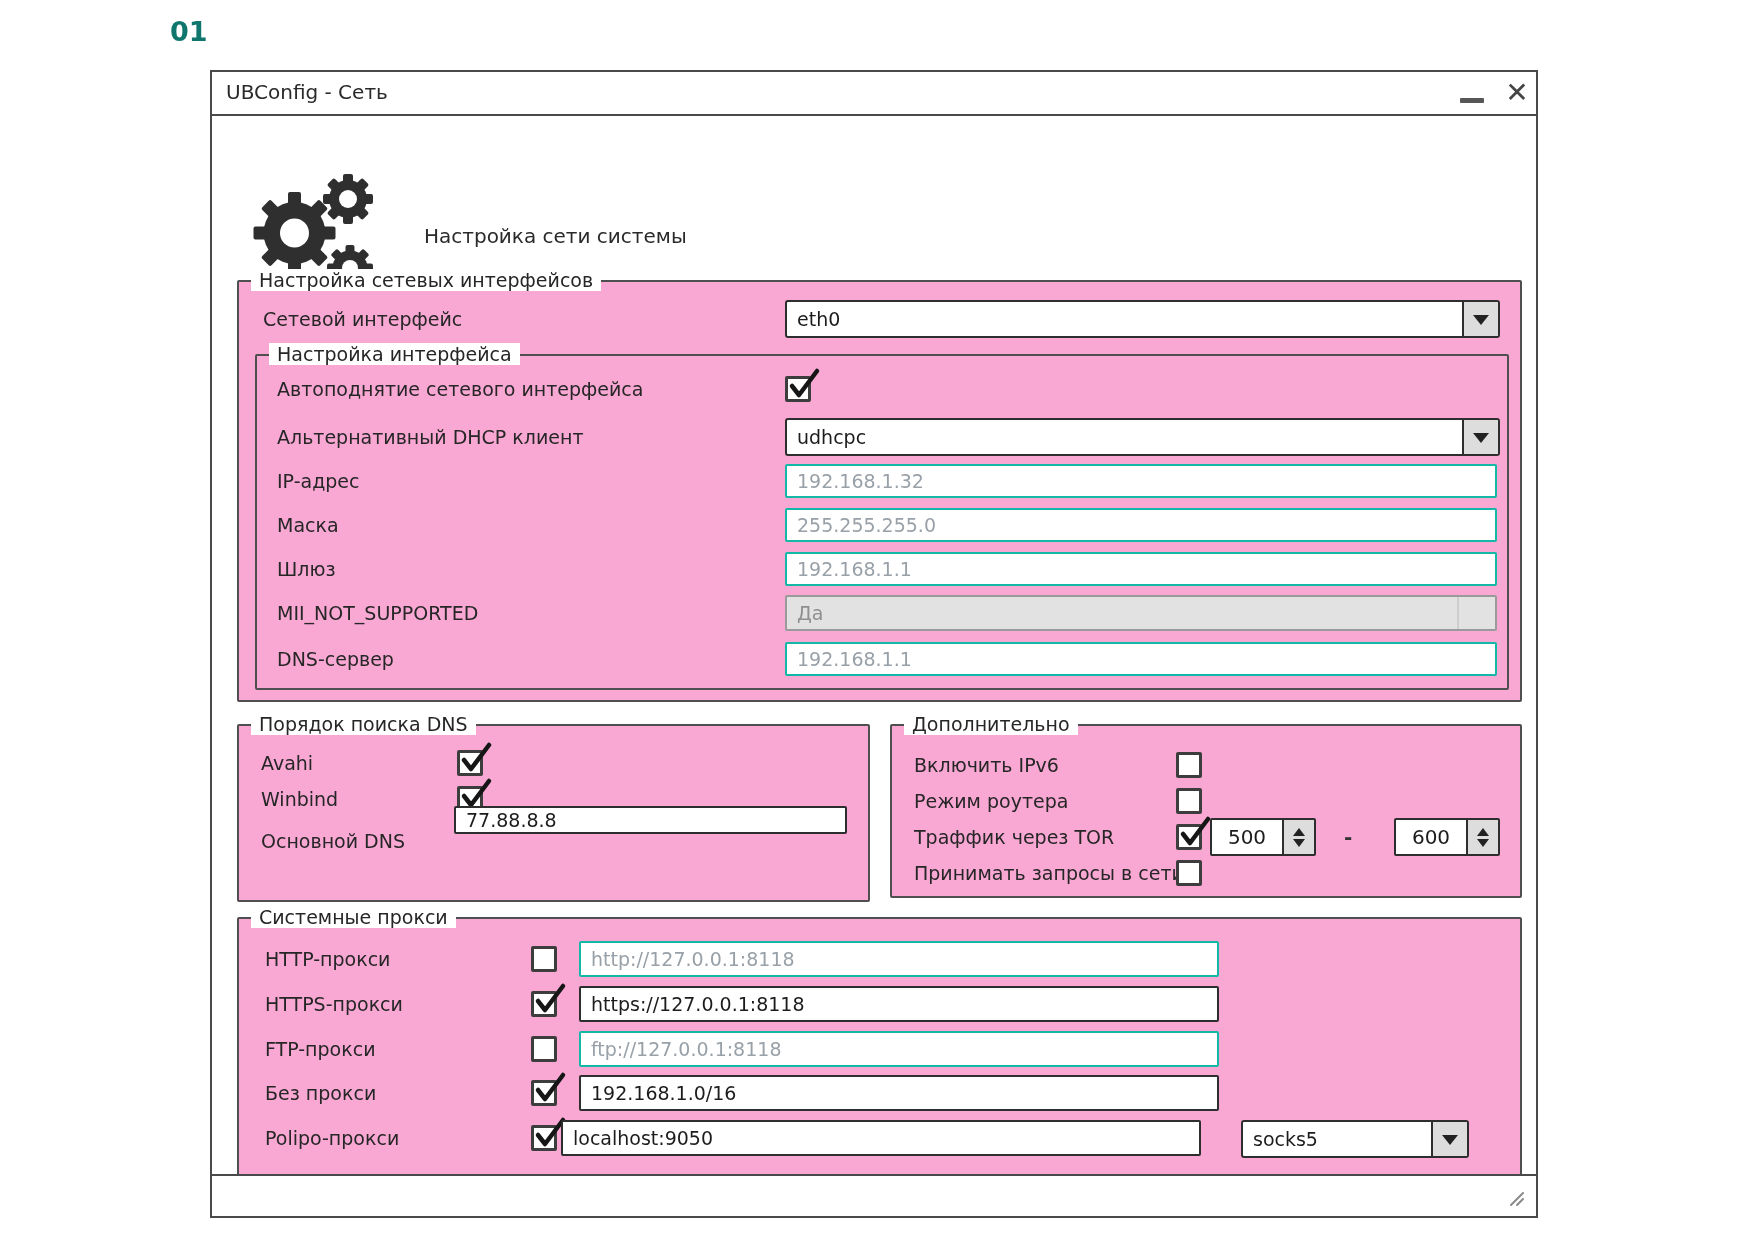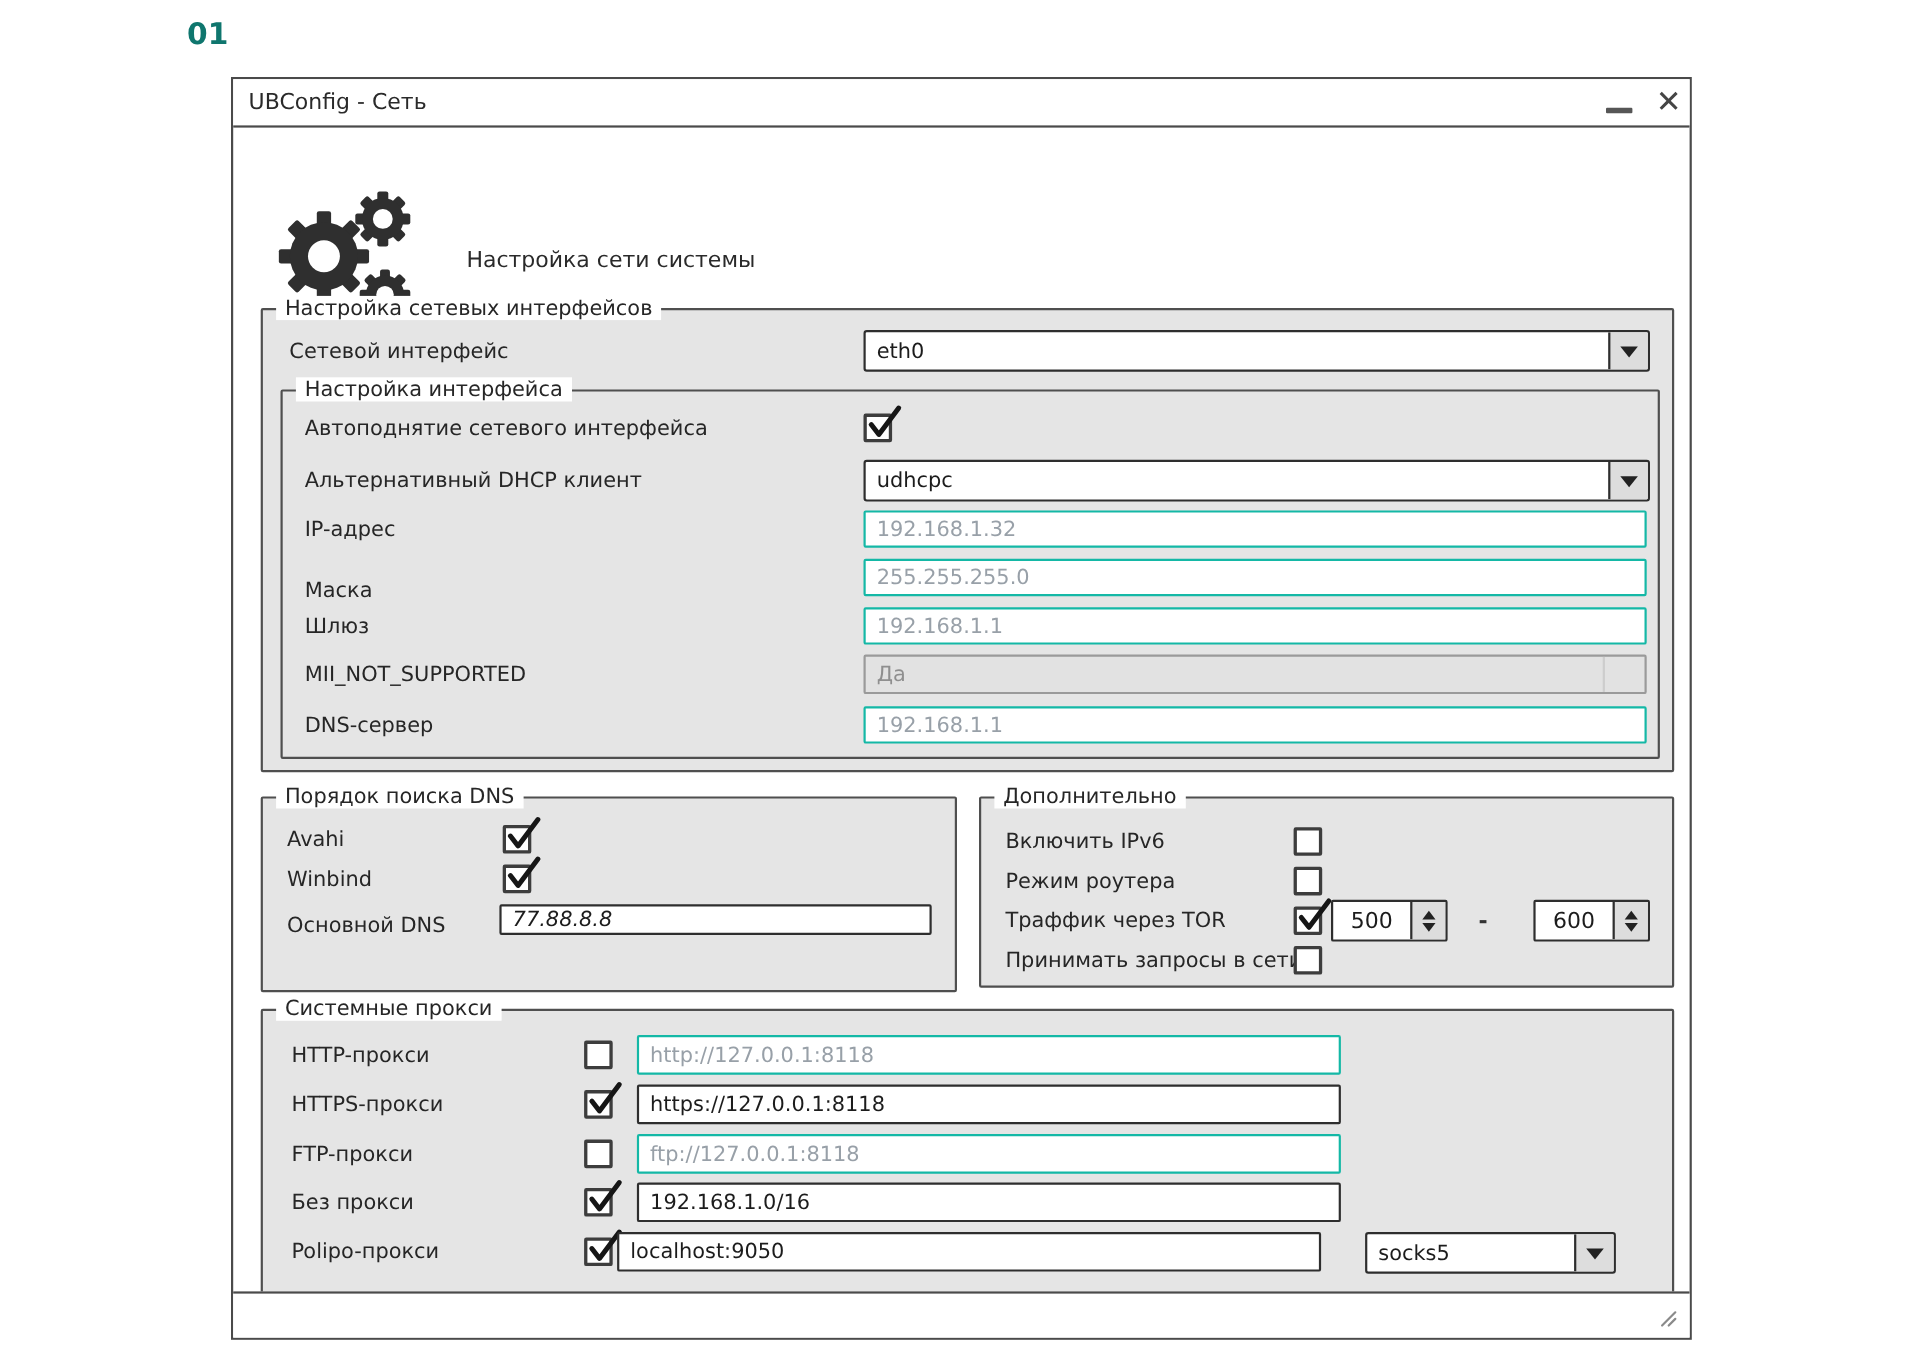--- a/index.html
+++ b/index.html
@@ -12,21 +12,21 @@
 
   .titlebar{position:absolute;top:0;left:0;right:0;height:42px;border-bottom:2px solid #4a4a4a;background:#fff;}
   .title-text{position:absolute;left:14px;top:8px;font-size:20px;color:#2a2a2a;white-space:nowrap;}
   .btn-min{position:absolute;left:1248px;top:26px;width:24px;height:5px;background:#565656;border-radius:1px;}
   .btn-close{position:absolute;left:1288px;top:2px;width:34px;height:36px;font-size:28px;font-weight:bold;
              color:#454545;display:flex;align-items:center;justify-content:center;}
 
   .gears{position:absolute;left:30px;top:94px;}
   .header-title{position:absolute;left:212px;top:152px;font-size:20px;color:#2a2a2a;}
 
-  .group{position:absolute;border:2px solid #4f4f4f;border-radius:2px;background:#e5e5e5;box-sizing:border-box;}
+  .group{position:absolute;border:2px solid #4f4f4f;border-radius:2px;background:#f9a8d4;box-sizing:border-box;}
   .legend{position:absolute;top:-13px;left:12px;background:#fff;padding:0 8px;font-size:19px;color:#262626;white-space:nowrap;}
 
   .row-label{position:absolute;font-size:19px;color:#262626;white-space:nowrap;}
 
   .checkbox{position:absolute;width:26px;height:26px;border:3px solid #3d3d3d;border-radius:2px;
             background:#fff;box-sizing:border-box;}
   .checkbox svg{position:absolute;left:-3px;top:-11px;width:36px;height:36px;overflow:visible;}
 
   .tinput{position:absolute;border:2px solid #14b8a6;border-radius:2px;background:#fff;font-size:19px;
           padding:12px 10px;color:#98a0a8;box-sizing:border-box;display:flex;align-items:center;overflow:hidden;white-space:nowrap;}
@@ -129,21 +129,21 @@
 
         <div class="row-label" style="left:20px;top:70px;">Альтернативный DHCP клиент</div>
         <div class="dropdown" style="left:528px;top:62px;width:715px;height:38px;">
           <div class="dd-text">udhcpc</div>
           <div class="dd-btn"></div>
         </div>
 
         <div class="row-label" style="left:20px;top:114px;">IP-адрес</div>
         <div class="tinput muted" style="left:528px;top:108px;width:712px;height:34px;">192.168.1.32</div>
 
-        <div class="row-label" style="left:20px;top:158px;margin-top:12px;">Маска</div>
+        <div class="row-label" style="left:20px;top:158px;">Маска</div>
         <div class="tinput muted" style="left:528px;top:152px;width:712px;height:34px;">255.255.255.0</div>
 
         <div class="row-label" style="left:20px;top:202px;">Шлюз</div>
         <div class="tinput muted" style="left:528px;top:196px;width:712px;height:34px;">192.168.1.1</div>
 
         <div class="row-label" style="left:20px;top:246px;">MII_NOT_SUPPORTED</div>
         <div class="tinput disabled" style="left:528px;top:239px;width:712px;height:36px;">Да</div>
 
         <div class="row-label" style="left:20px;top:292px;">DNS-сервер</div>
         <div class="tinput muted" style="left:528px;top:286px;width:712px;height:34px;">192.168.1.1</div>
@@ -161,21 +161,21 @@
         </div>
 
       <div class="row-label" style="left:22px;top:62px;">Winbind</div>
       <div class="checkbox checked" style="left:218px;top:60px;">
           <svg viewBox="0 0 36 36">
             <path d="M7 18 L14 27 L32 3" fill="none" stroke="#161616" stroke-width="4.5" stroke-linecap="round" stroke-linejoin="round"></path>
           </svg>
         </div>
 
       <div class="row-label" style="left:22px;top:104px;">Основной DNS</div>
-      <div class="tinput active" style="left:215px;top:96px;width:393px;height:26px;font-style:italic;">77.88.8.8</div>
+      <div class="tinput active" style="left:215px;top:80px;width:393px;height:26px;">77.88.8.8</div>
     </div>
 
     <div class="group" style="left:678px;top:652px;width:632px;height:174px;">
       <div class="legend">Дополнительно</div>
 
       <div class="row-label" style="left:22px;top:28px;">Включить IPv6</div>
       <div class="checkbox" style="left:284px;top:26px;"></div>
 
       <div class="row-label" style="left:22px;top:64px;">Режим роутера</div>
       <div class="checkbox" style="left:284px;top:62px;"></div>

